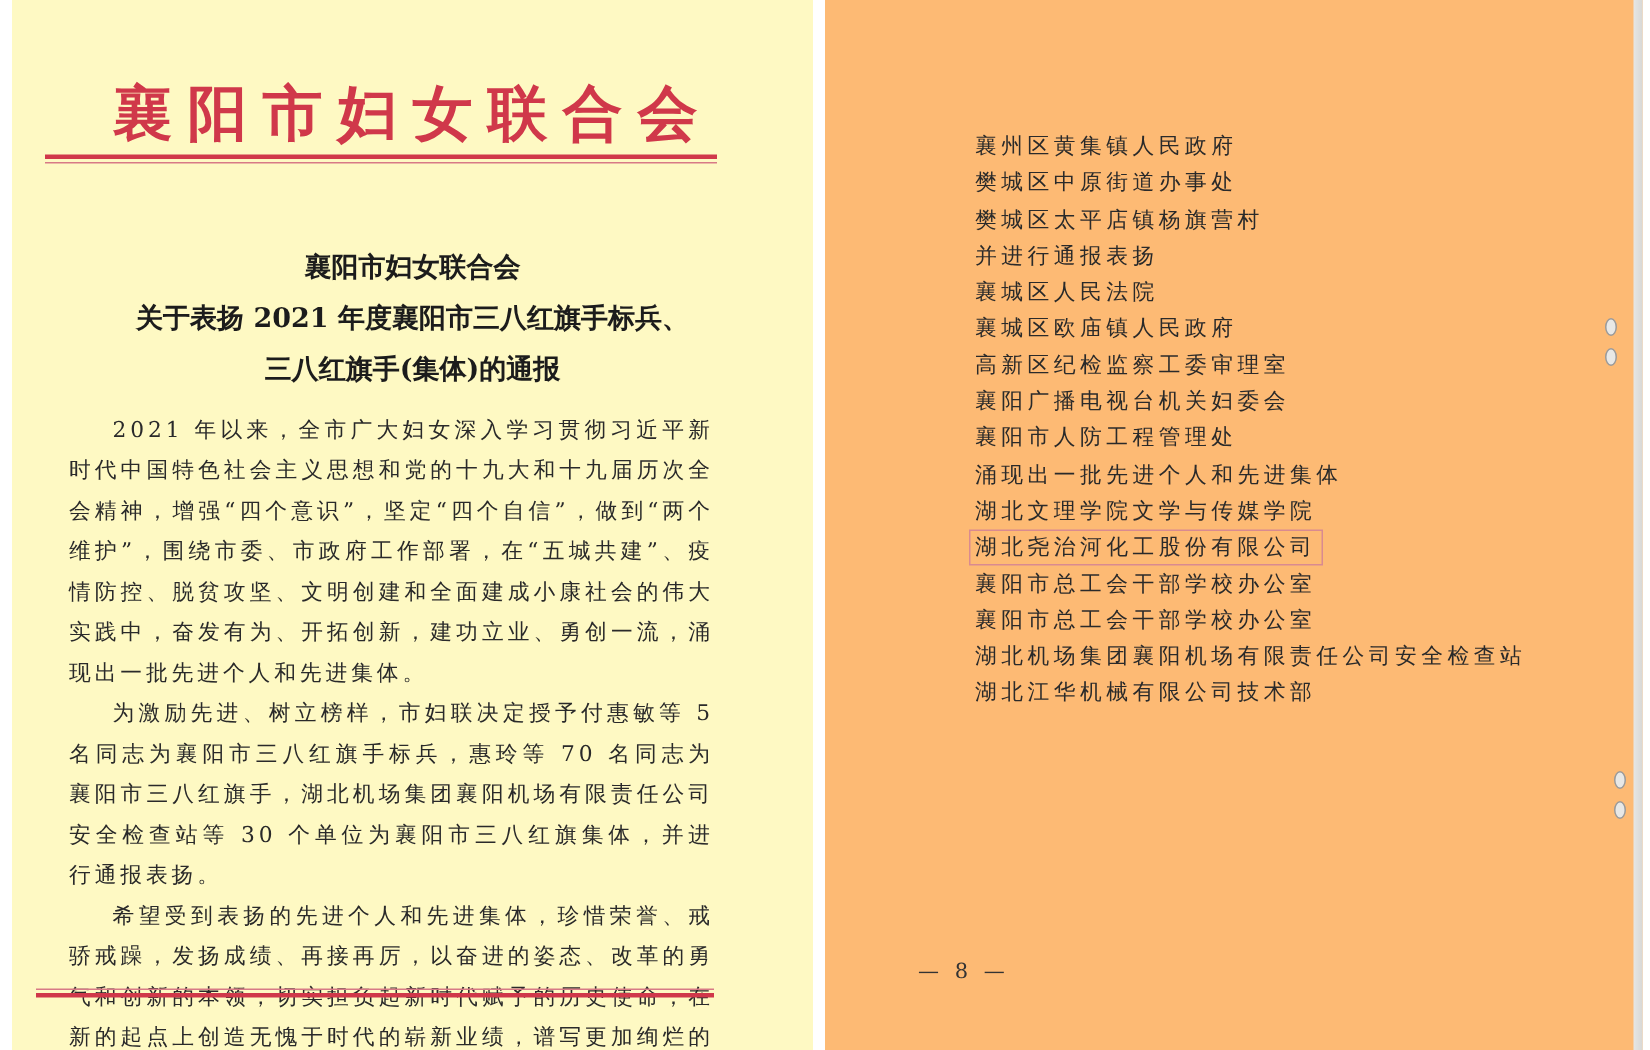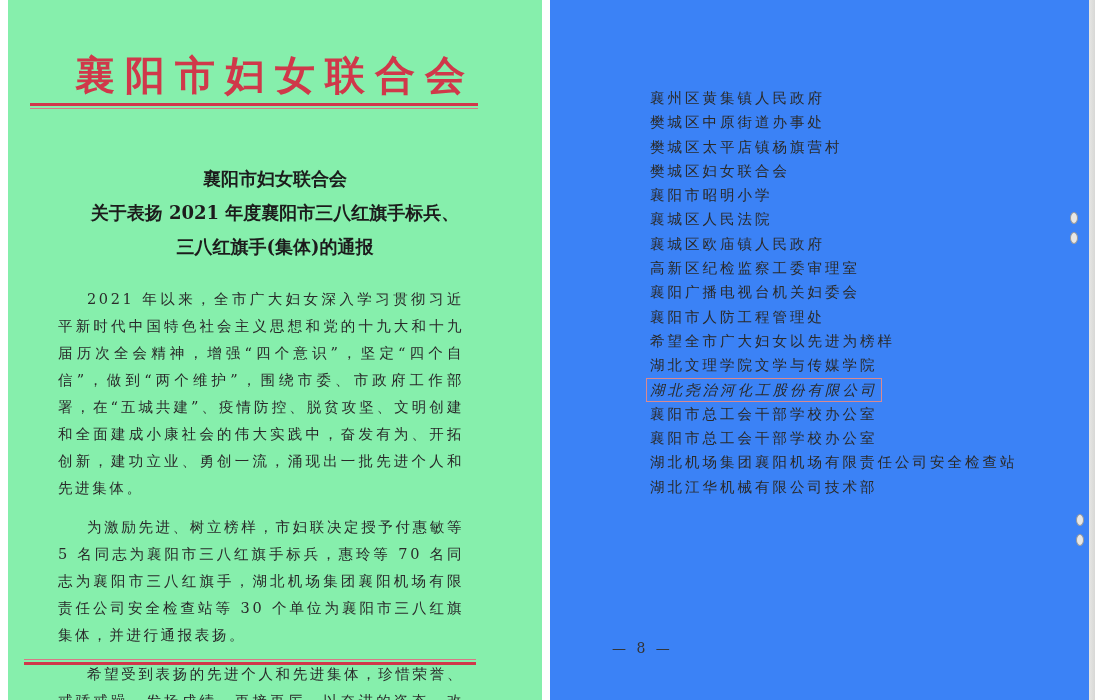--- a/index.html
+++ b/index.html
@@ -7,22 +7,22 @@
     width: 1100px; height: 700px; overflow: hidden;
     background: #ffffff;
     position: relative;
     font-family: "DejaVu Serif", "Liberation Serif", serif;
   }
   .page {
     position: absolute; top: 0; height: 700px;
     background: #f3f3f1;
     box-sizing: border-box;
   }
-  #page-left { left: 8px; width: 534px; background: #86efac; }
-  #page-right { left: 550px; width: 545px; background: #3b82f6; }
+  #page-left { left: 8px; width: 534px; background: #fef9c3; }
+  #page-right { left: 550px; width: 545px; background: #fdba74; }
 
   .masthead {
     position: absolute; left: 0; width: 100%; top: 48px;
     text-align: center;
     color: #d0384a;
     font-size: 40px; font-weight: bold; letter-spacing: 10px;
     font-family: "DejaVu Serif", serif;
   }
   .red-rule {
     position: absolute; left: 22px; width: 448px; top: 103px;
@@ -35,21 +35,21 @@
     text-align: center; color: #1c1c1c;
     font-weight: bold; font-size: 18px; line-height: 34px;
   }
   .title-block div { white-space: nowrap; }
 
   .body-text {
     position: absolute; left: 38px; width: 430px; top: 274px;
     color: #2a2a2a; font-size: 14.5px; line-height: 27px;
     letter-spacing: 2.6px; text-align: justify;
   }
-  .body-text p { margin: 12px; text-indent: 2em; }
+  .body-text p { margin: 0; text-indent: 2em; }
 
   .bottom-rule {
     position: absolute; left: 16px; width: 452px; top: 662px;
     height: 3px; background: #d0384a;
   }
   .bottom-rule.thin { top: 659px; height: 1px; background: #d77a86; }
 
   .unit-list {
     position: absolute; left: 100px; top: 86px;
     list-style: none; margin: 0; padding: 0;
@@ -94,30 +94,29 @@
 
   <div class="bottom-rule thin"></div>
   <div class="bottom-rule"></div>
 </div>
 
 <div class="page" id="page-right">
   <ul class="unit-list">
     <li>襄州区黄集镇人民政府</li>
     <li>樊城区中原街道办事处</li>
     <li>樊城区太平店镇杨旗营村</li>
-    <li>樊城区妇女联合会</li>
-    <li>襄阳市昭明小学</li>
+    <li>并进行通报表扬</li>
     <li>襄城区人民法院</li>
     <li>襄城区欧庙镇人民政府</li>
     <li>高新区纪检监察工委审理室</li>
     <li>襄阳广播电视台机关妇委会</li>
     <li>襄阳市人防工程管理处</li>
-    <li>希望全市广大妇女以先进为榜样</li>
+    <li>涌现出一批先进个人和先进集体</li>
     <li>湖北文理学院文学与传媒学院</li>
-    <li><span class="highlighted" style="outline:1.5px solid #d98a90;outline-offset:3px;font-style:italic;">湖北尧治河化工股份有限公司</span></li>
+    <li><span class="highlighted" style="outline:1.5px solid #d98a90;outline-offset:3px;">湖北尧治河化工股份有限公司</span></li>
     <li>襄阳市总工会干部学校办公室</li>
     <li>襄阳市总工会干部学校办公室</li>
     <li>湖北机场集团襄阳机场有限责任公司安全检查站</li>
     <li>湖北江华机械有限公司技术部</li>
   </ul>
 
   <div class="page-number">— 8 —</div>
 
   <div class="punch-hole" style="left:520px;top:212px;"></div>
   <div class="punch-hole" style="left:520px;top:232px;"></div>

